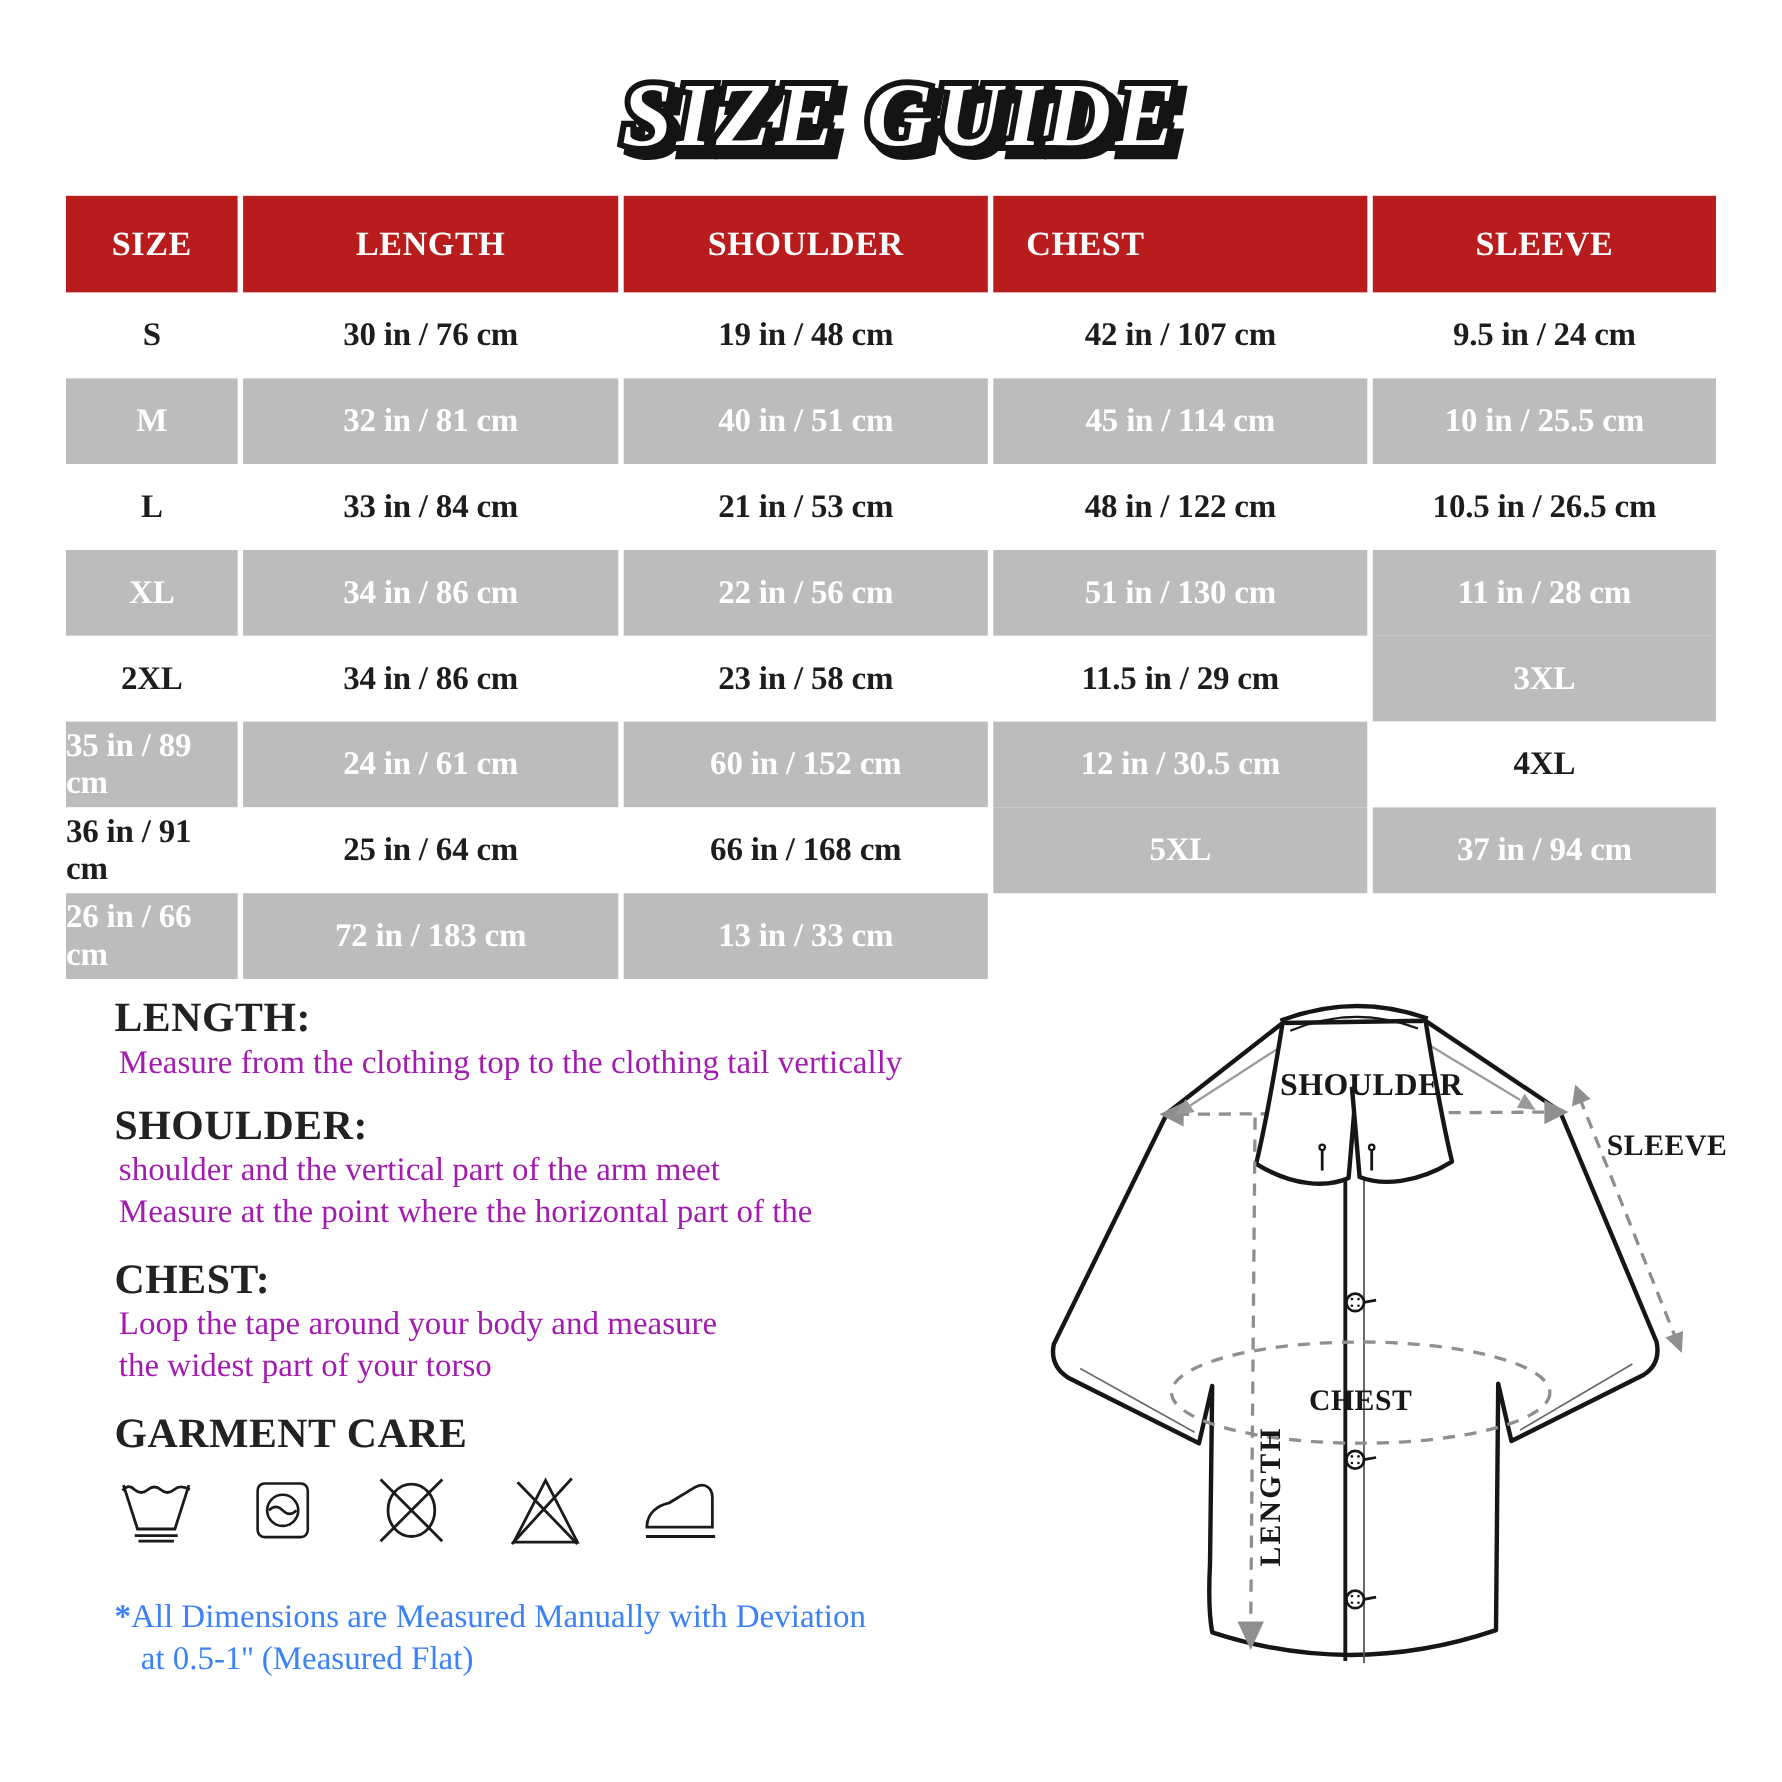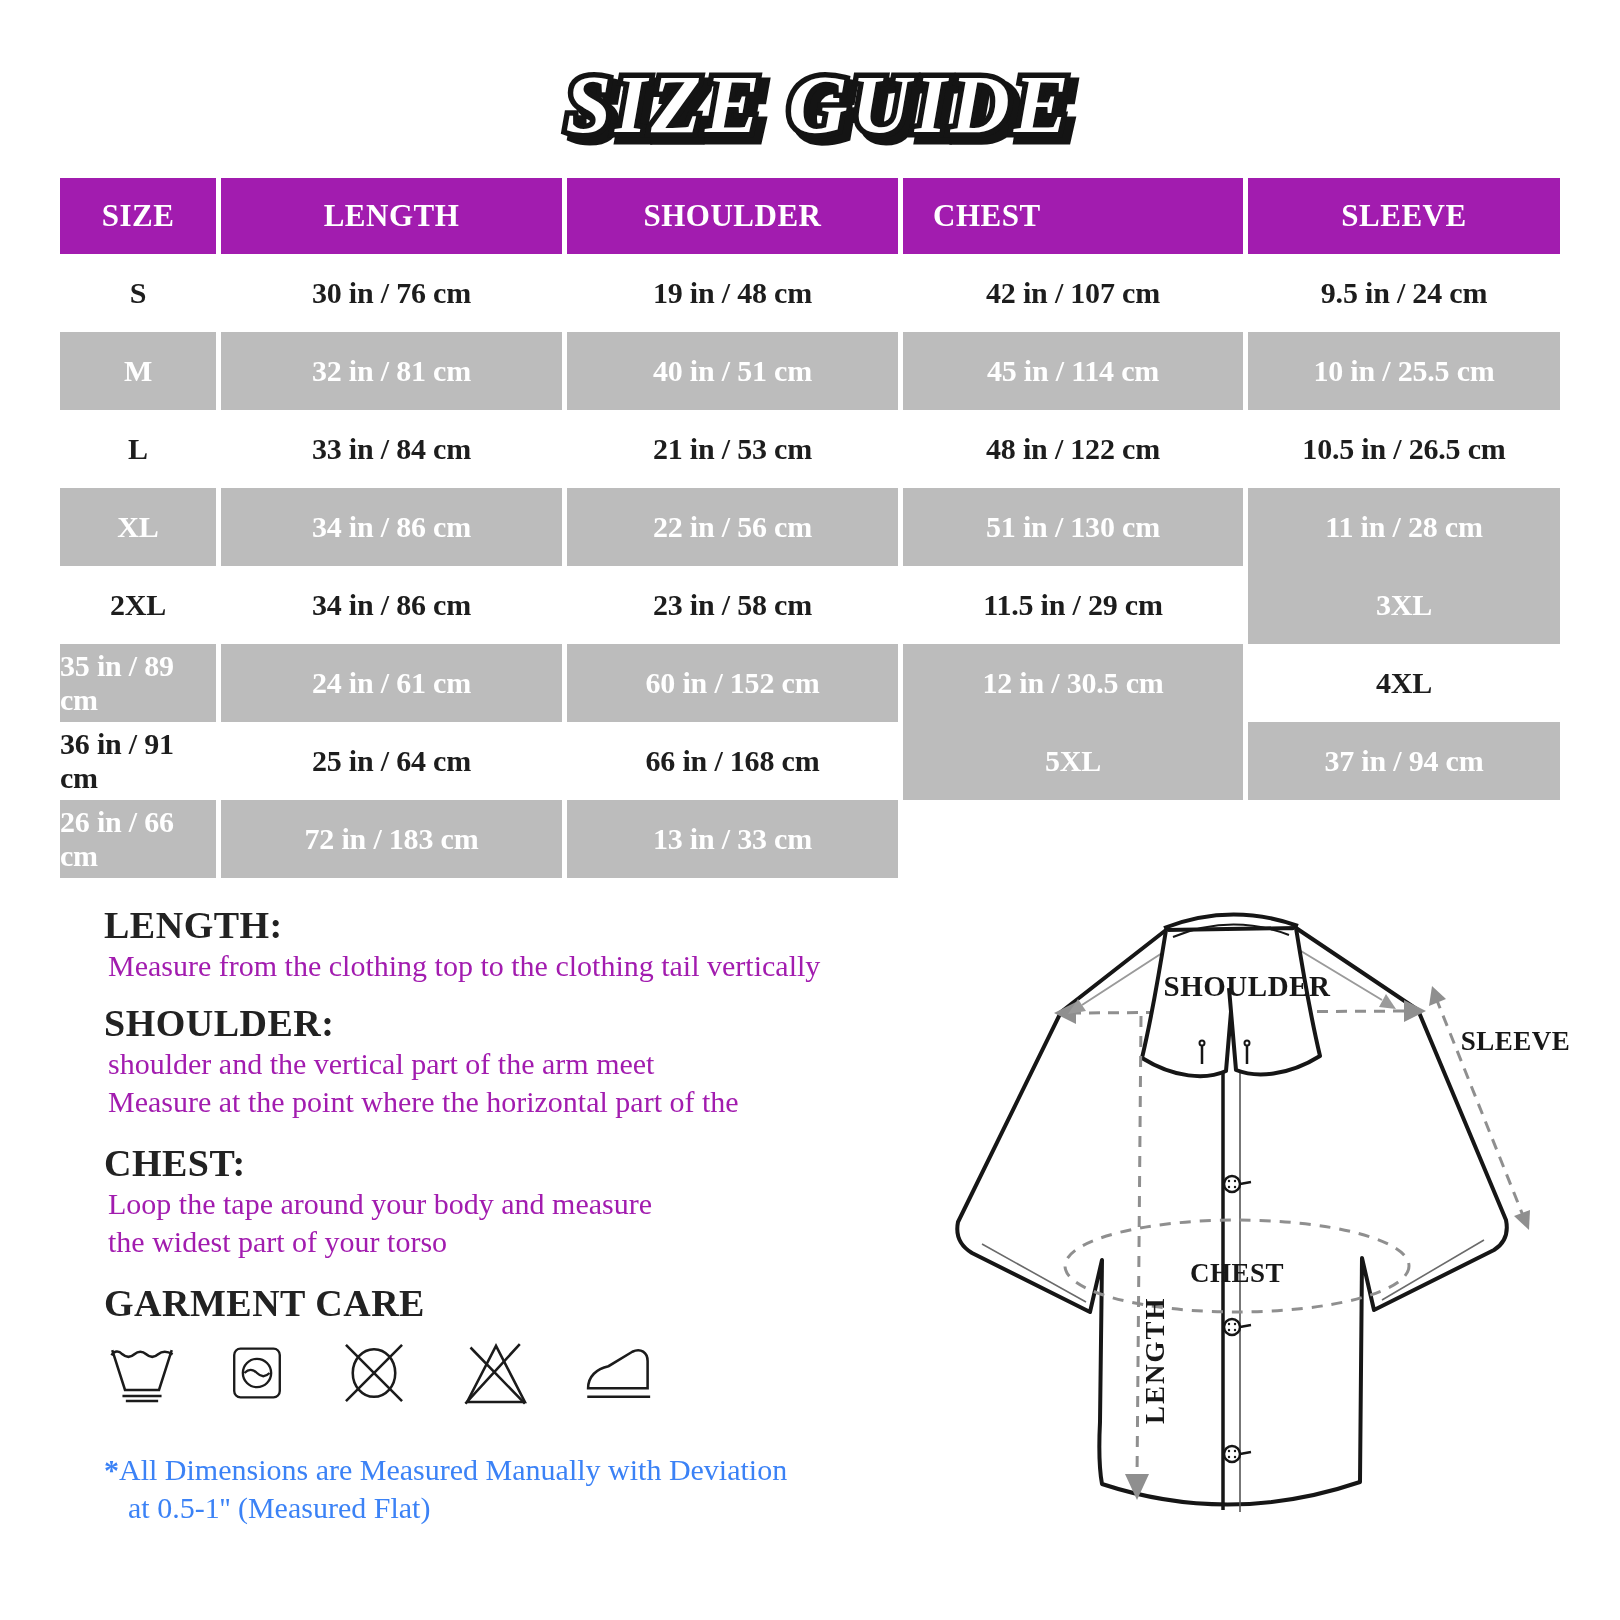--- a/index.html
+++ b/index.html
@@ -10,21 +10,21 @@
   .title-wrap{position:absolute;top:58px;left:0;width:100%;height:110px;text-align:center;
     font-style:italic;font-weight:900;font-size:82px;letter-spacing:4px;}
   .tl{position:absolute;left:0;right:0;top:0;white-space:nowrap;}
   .tl.shadow{-webkit-text-stroke:13px #141414;color:#141414;transform:translate(7px,6px);}
   .tl.outline{-webkit-text-stroke:11px #141414;color:#141414;}
   .tl.fill{color:#ffffff;}
 
   
   .size-table{position:absolute;left:60px;top:178px;width:1500px;display:grid;
     grid-template-columns:156px 341px 331px 340px 312px;column-gap:5px;background:#fff;}
-  .th{height:76px;background:#a21caf;color:#fff;display:flex;align-items:center;justify-content:center;
+  .th{height:88px;background:#b91c1c;color:#fff;display:flex;align-items:center;justify-content:center;
       font-weight:bold;font-size:31px;letter-spacing:.5px;}
   .th-left{justify-content:flex-start;padding-left:30px;box-sizing:border-box;}
   .td{height:78px;display:flex;align-items:center;justify-content:center;
       font-weight:bold;font-size:30px;letter-spacing:-.2px;color:#1d1d1d;background:#fff;}
   .td.g{background:#bcbcbc;color:#ffffff;}
 
   
   .defs{position:absolute;left:104px;top:903px;width:1000px;}
   .def-term{font-size:38px;font-weight:bold;letter-spacing:.5px;color:#222;line-height:44px;}
   .def-line{font-size:30px;color:#a21caf;line-height:38px;margin-left:4px;white-space:nowrap;}

